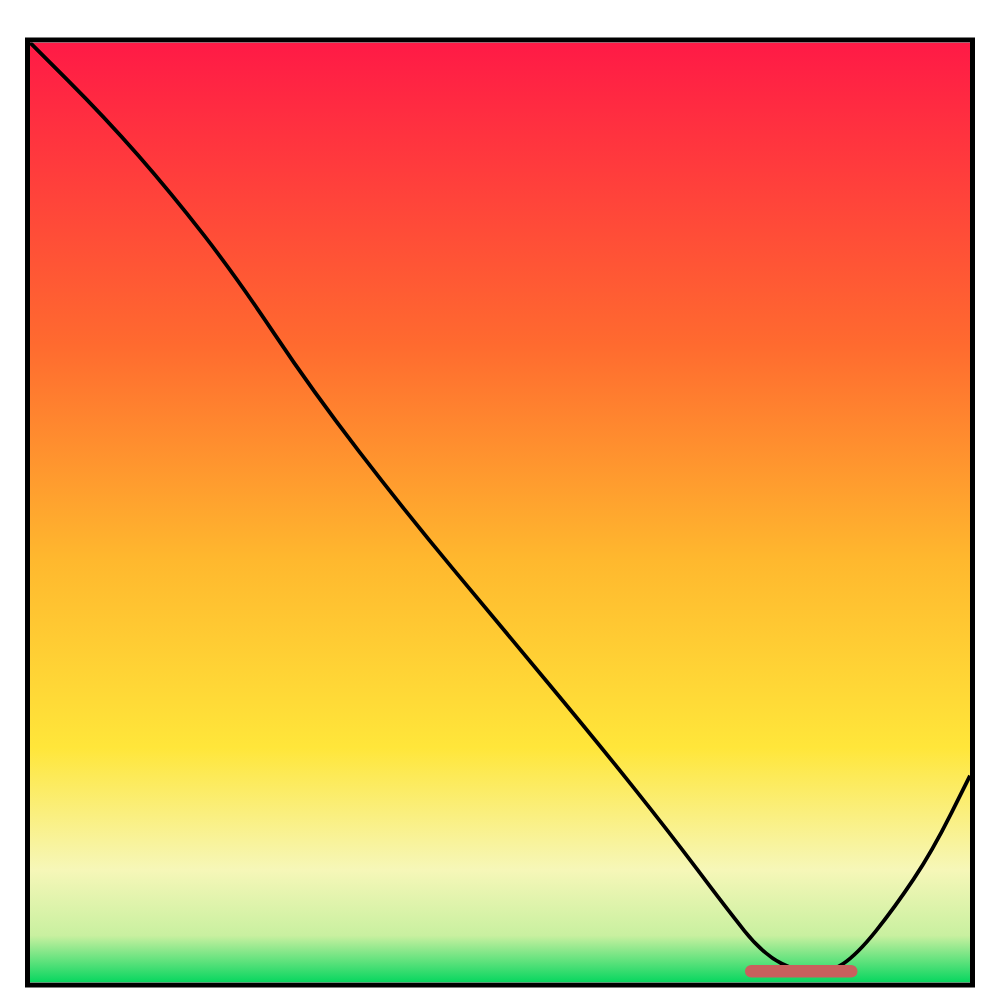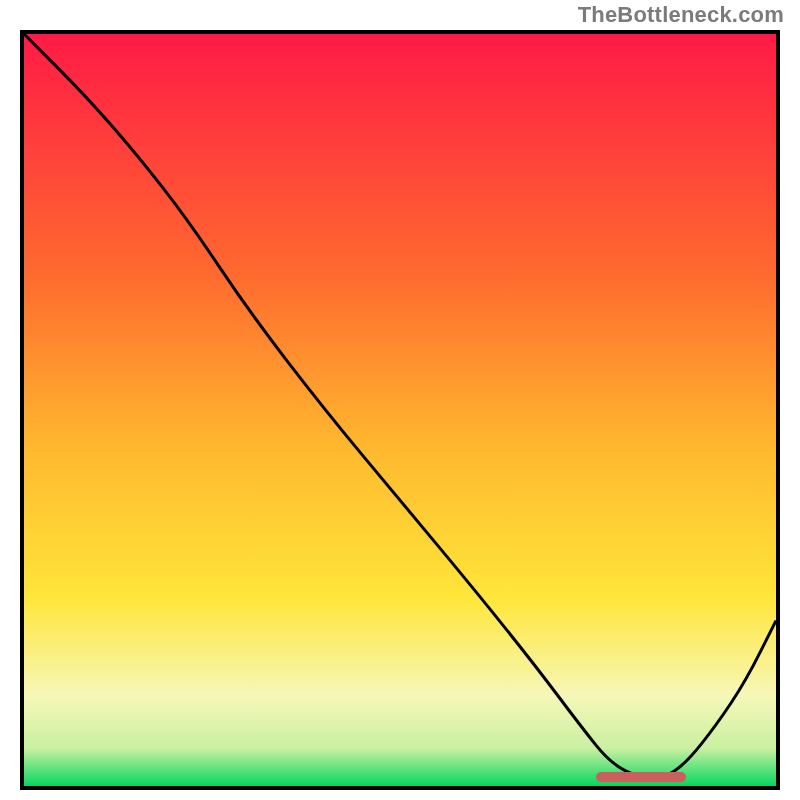--- a/index.html
+++ b/index.html
@@ -48,21 +48,20 @@
     position: absolute;
     height: 10px;
     background: #c9605d; 
     border-radius: 5px;
   }
 </style>
 </head>
 <body>
 <div class="wrap">
 
-  <div class="attribution">TheBottleneck.com</div>
 
   <div class="plot-outer">
     <div class="plot-inner">
 
       <svg class="bg" viewBox="0 0 100 100" preserveAspectRatio="none">
         <defs>
           <linearGradient id="bgGrad" x1="0" y1="0" x2="0" y2="1">
 
           <stop offset="0%" stop-color="#ff1a46"></stop>
               <stop offset="32%" stop-color="#ff6a2f"></stop>

